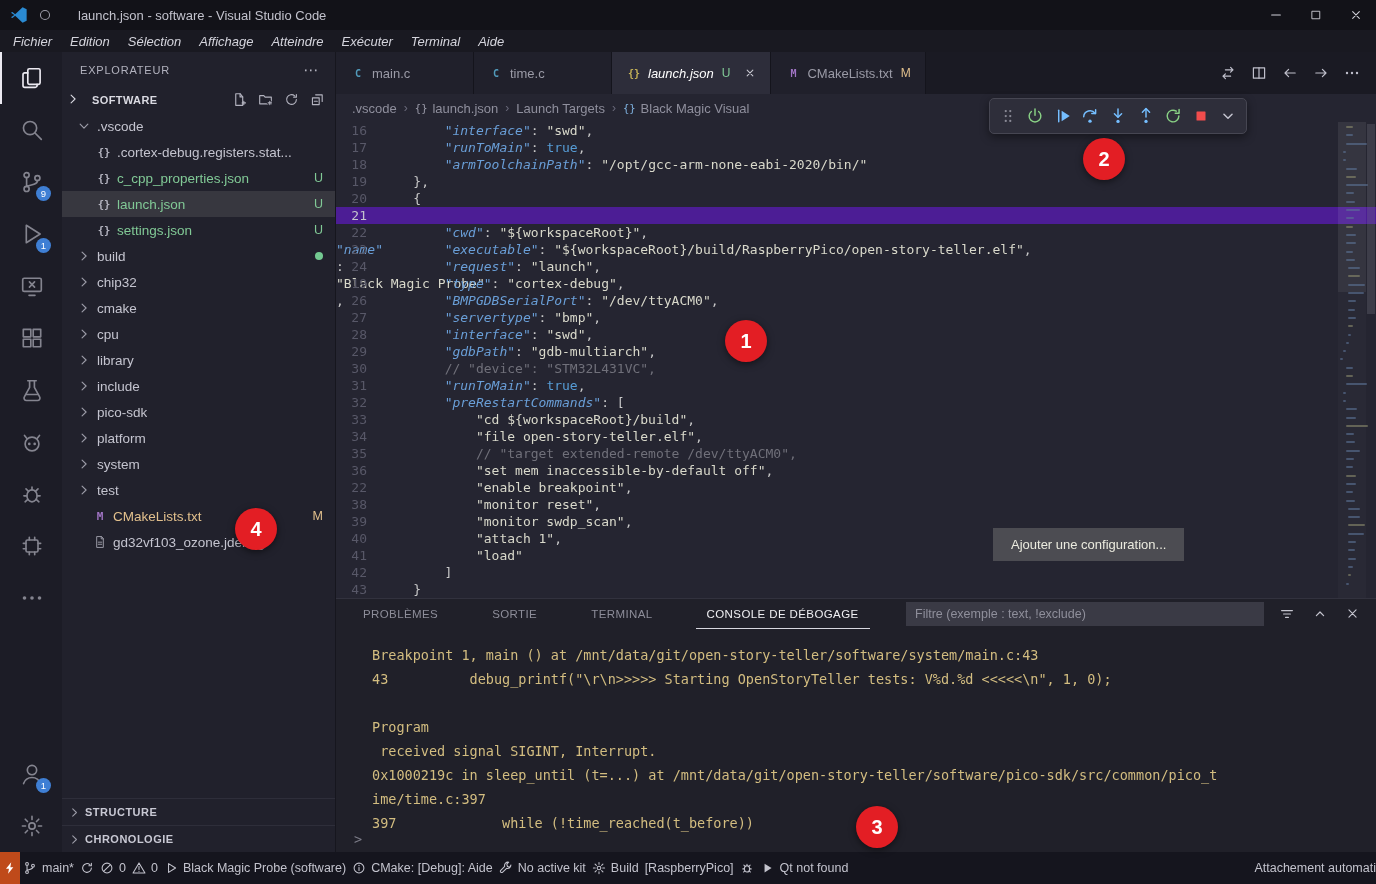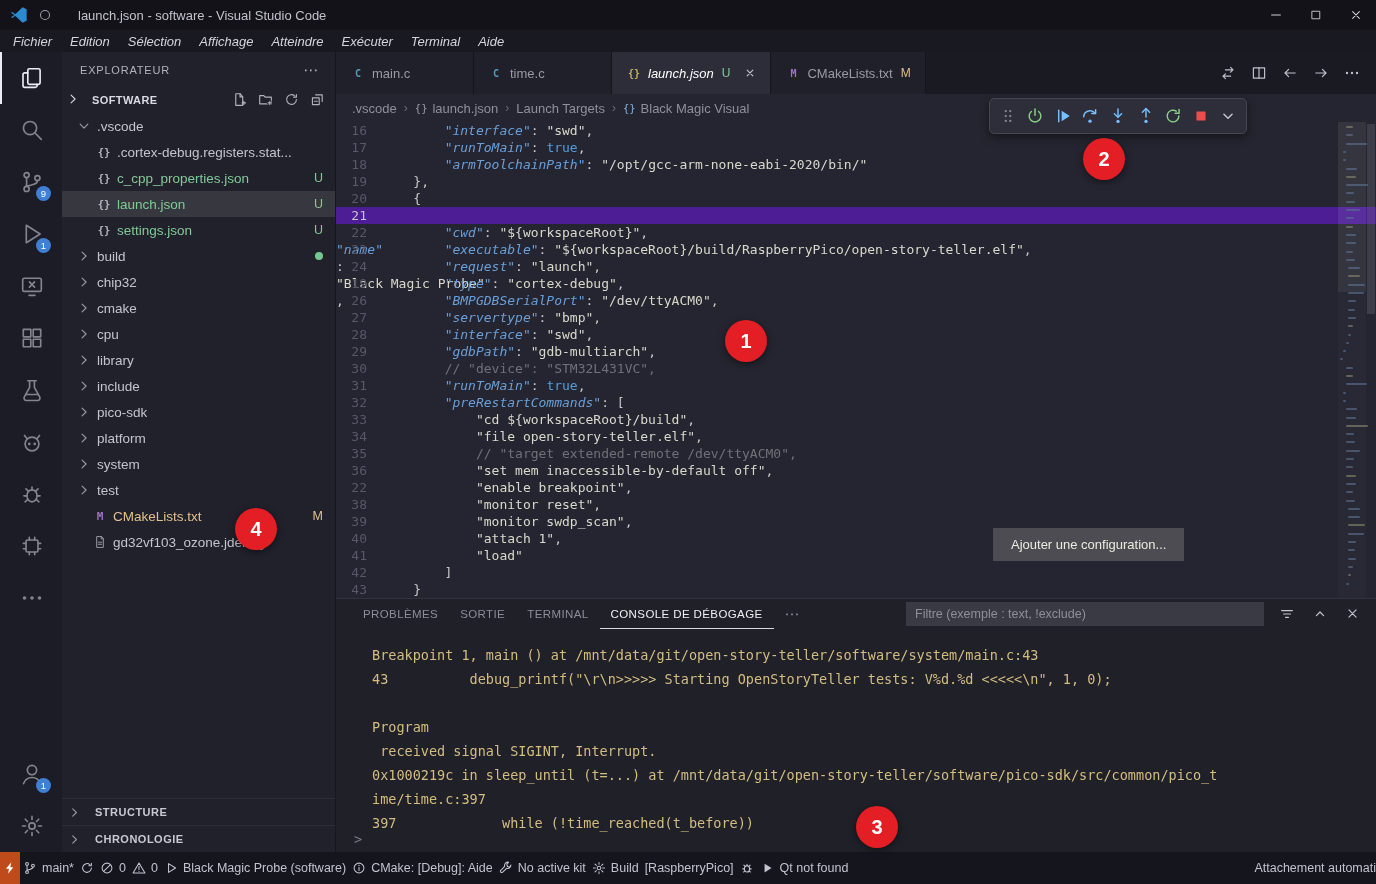--- a/index.html
+++ b/index.html
@@ -46,21 +46,21 @@
   .tree-row .chev.exp svg { transform:rotate(90deg); }
   .ticon { font-family:"DejaVu Sans Mono",monospace; font-size:10px; font-weight:bold; flex:none; width:16px; text-align:center; }
   .ticon.json { color:#b6b6c2; font-size:10.5px; }
   .ticon.cmake { color:#a074c4; font-size:11px; }
   .tree-label { white-space:nowrap; overflow:hidden; text-overflow:ellipsis; }
   .git-added { color:#81c996; }
   .git-modified { color:#e2c08d; }
   .tree-badge { margin-left:auto; font-size:12.5px; }
   .gitdot { margin-left:auto; width:8px; height:8px; border-radius:50%; background:#73c991; }
   .sb-bottom { position:absolute; bottom:0; left:0; right:0; }
-  .sb-bot-row { height:27px; border-top:1px solid #2e2e3a; display:flex; align-items:center; gap:14px;
+  .sb-bot-row { height:27px; border-top:1px solid #2e2e3a; display:flex; align-items:center; gap:4px;
                 padding:0 10px 0 6px; font-size:11px; font-weight:bold; letter-spacing:.5px; color:#c9c9d4; }
   .sb-bot-row .chev { color:#9c9ca8; display:flex; }
 
   
   .editor { position:absolute; top:52px; left:335px; right:0; bottom:32px; background:#252531; border-left:1px solid #16161e; }
   .tabbar { height:42px; background:#1a1a23; display:flex; align-items:stretch; }
   .tab { display:flex; align-items:center; gap:6px; padding:0 14px; font-size:13px; color:#9a9aa6;
          background:#20202b; border-right:1px solid #14141c; min-width:138px; }
   .tab.active { background:#2d2d3a; color:#fff; }
   .tab .tlabel.italic { font-style:italic; }
@@ -99,21 +99,21 @@
                 color:#ebebdf; font-size:13px; border:none; display:flex; align-items:center;
                 font-family:"Liberation Sans",sans-serif; }
 
   .debug-toolbar { position:absolute; left:653px; top:46px; width:258px; height:36px; background:#2e2e3a;
                    border:1px solid #464652; border-radius:5px; display:flex; align-items:center;
                    justify-content:space-around; box-shadow:0 3px 10px rgba(0,0,0,.45); z-index:5; padding:0 4px; }
   .dbg-btn { display:flex; align-items:center; justify-content:center; width:26px; height:28px; }
 
   
   .panel { position:absolute; left:0; right:0; bottom:0; height:254px; background:#202029; border-top:1px solid #32323e; }
-  .panel-tabs { height:30px; display:flex; align-items:flex-end; padding-left:16px; }
+  .panel-tabs { height:30px; display:flex; align-items:flex-end; padding-left:16px;gap:32px; }
   .ptab { padding:0 11px; font-size:11.5px; letter-spacing:.4px; color:#8d8d99; height:100%;
           display:flex; align-items:center; }
   .ptab.active { color:#efeff3; box-shadow:inset 0 -1px 0 #d7d7df; }
   .ptab.more { font-size:15px; letter-spacing:0; }
   .panel-filter { position:absolute; top:3px; right:112px; width:358px; height:24px; background:#3a3a45;
                   border:none; outline:none; color:#cfcfda; font-size:12.5px; padding:0 9px;
                   font-family:"Liberation Sans",sans-serif; }
   .panel-filter::placeholder { color:#8f8f9b; }
   .panel-icons { position:absolute; top:7px; right:16px; display:flex; gap:17px; color:#c6c6d0; }
   .panel-icons > div { display:flex; }

